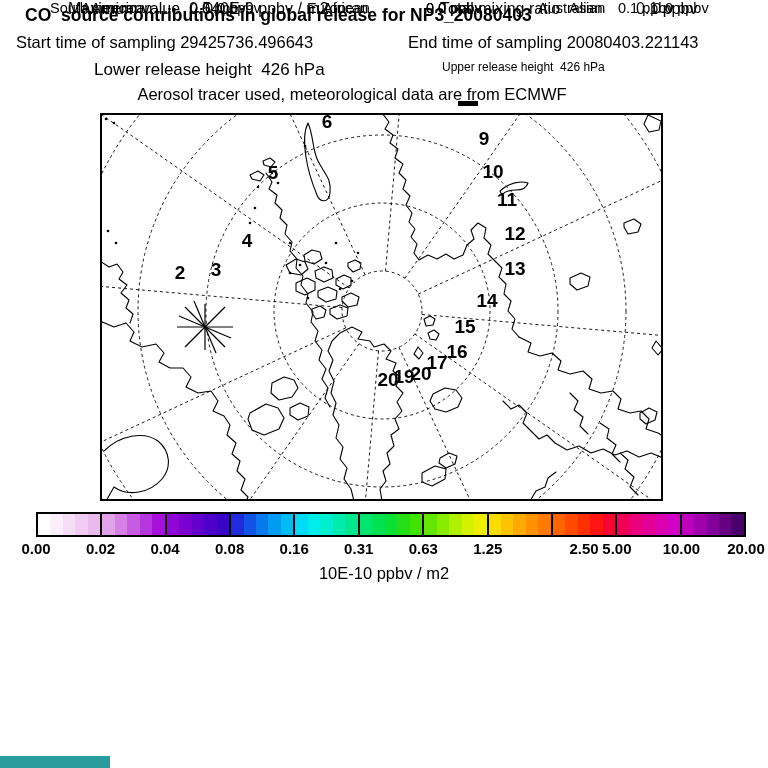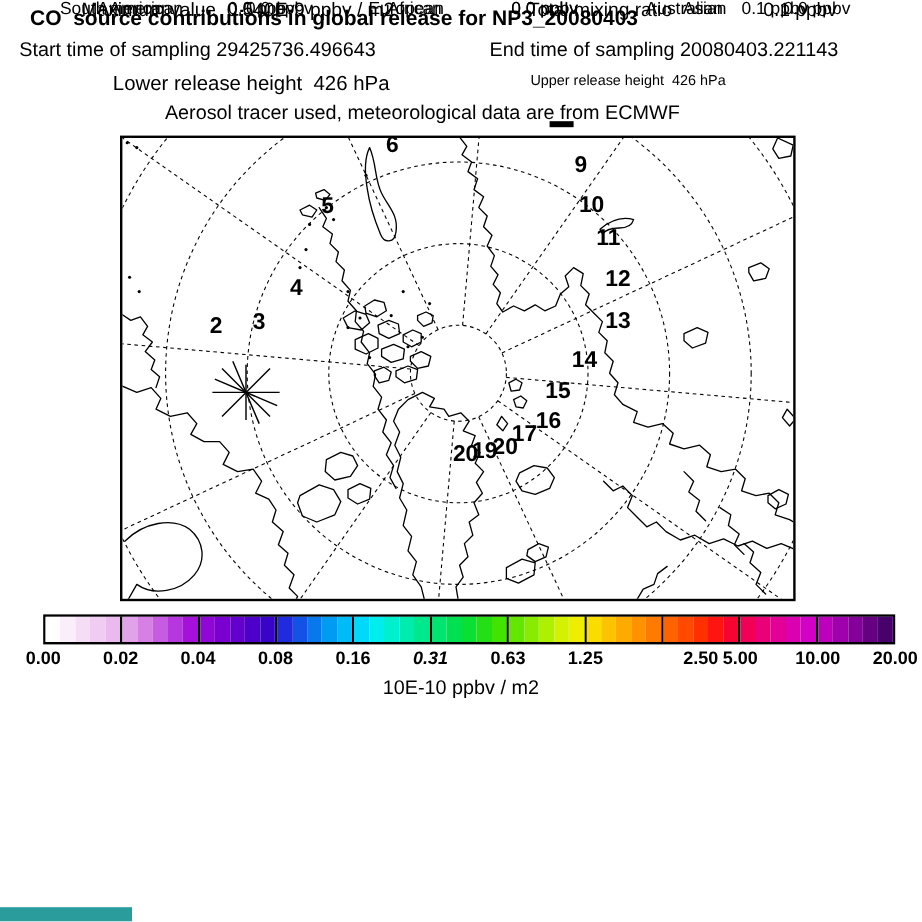--- a/index.html
+++ b/index.html
@@ -241,21 +241,21 @@
       <div class="cb-cell" style="background: rgb(101, 0, 130);"></div>
       <div class="cb-cell" style="background: rgb(72, 0, 107);"></div>
     </div>
   </div>
 <div id="colorbar-ticks">
     <span class="cb-tick" style="left: 36px;">0.00</span>
     <span class="cb-tick" style="left: 100.545px;">0.02</span>
     <span class="cb-tick" style="left: 165.091px;">0.04</span>
     <span class="cb-tick" style="left: 229.636px;">0.08</span>
     <span class="cb-tick" style="left: 294.182px;">0.16</span>
-    <span class="cb-tick" style="left: 358.727px; font-style: italic;">0.31</span>
+    <span class="cb-tick" style="left: 358.727px;">0.31</span>
     <span class="cb-tick" style="left: 423.273px;">0.63</span>
     <span class="cb-tick" style="left: 487.818px;">1.25</span>
     <span class="cb-tick" style="left: 584px;">2.50</span>
     <span class="cb-tick" style="left: 616.909px;">5.00</span>
     <span class="cb-tick" style="left: 681.455px;">10.00</span>
     <span class="cb-tick" style="left: 746px;">20.00</span>
   </div>
 <div class="abs" id="colorbar-unit">10E-10 ppbv / m2</div>
 
 <div class="srow" id="stats-row1">

